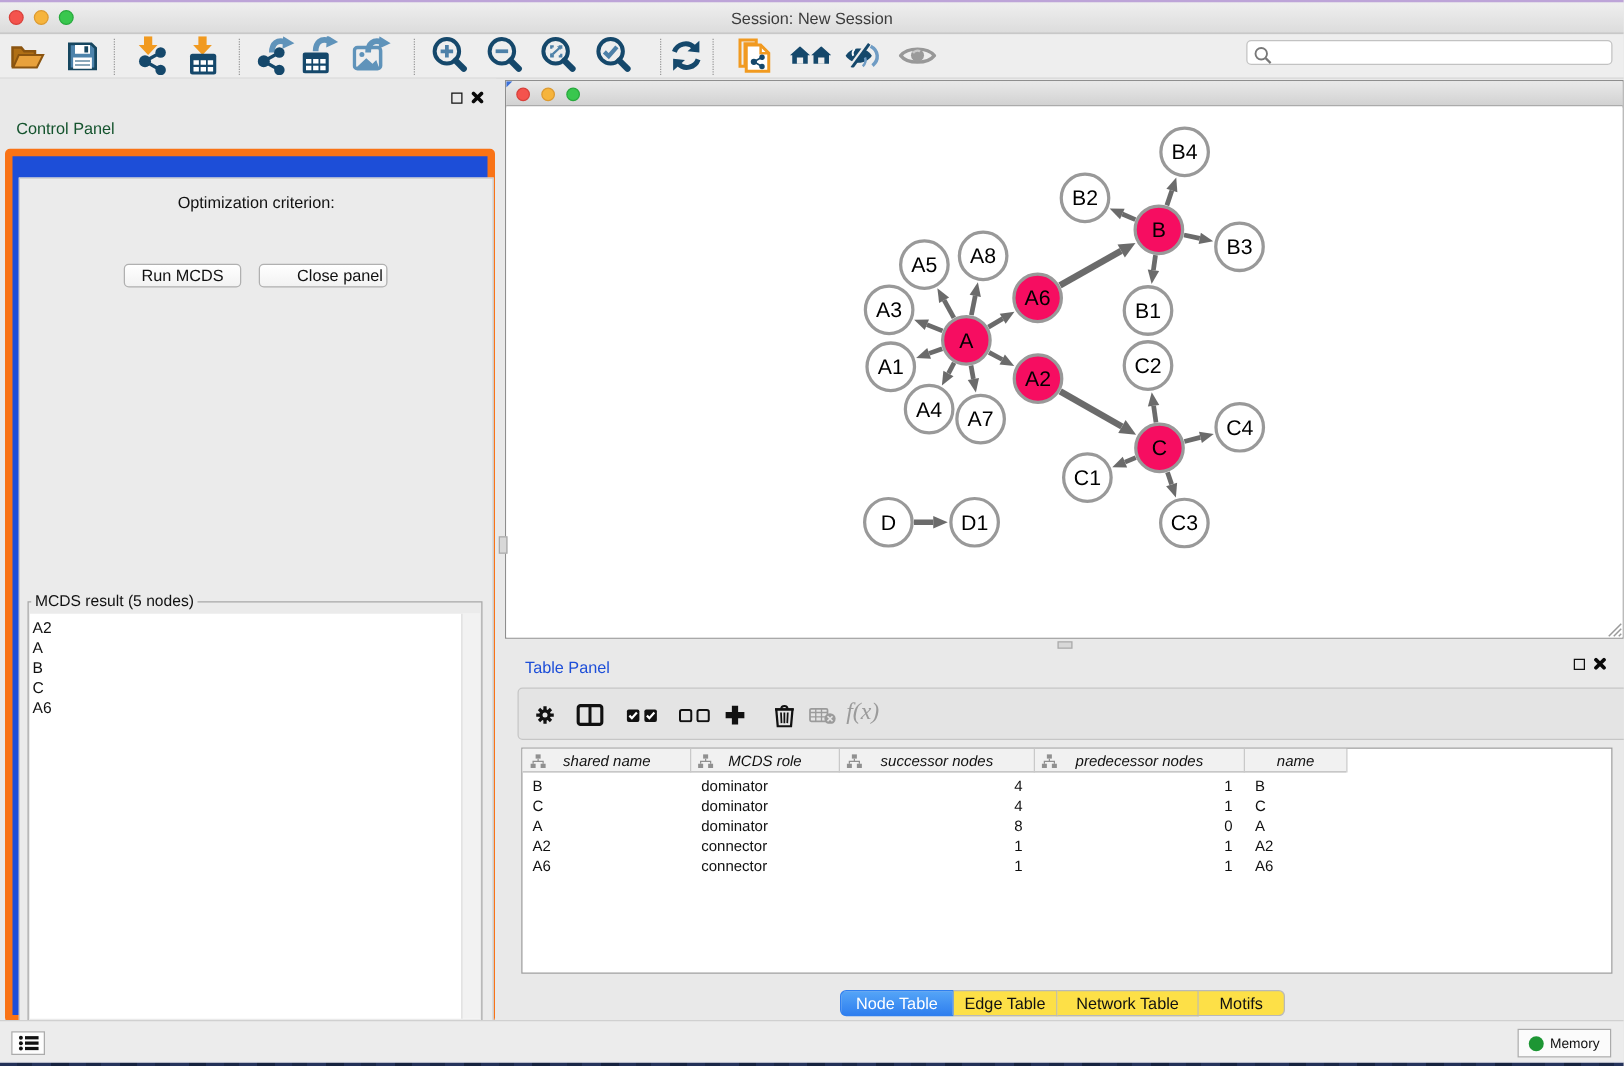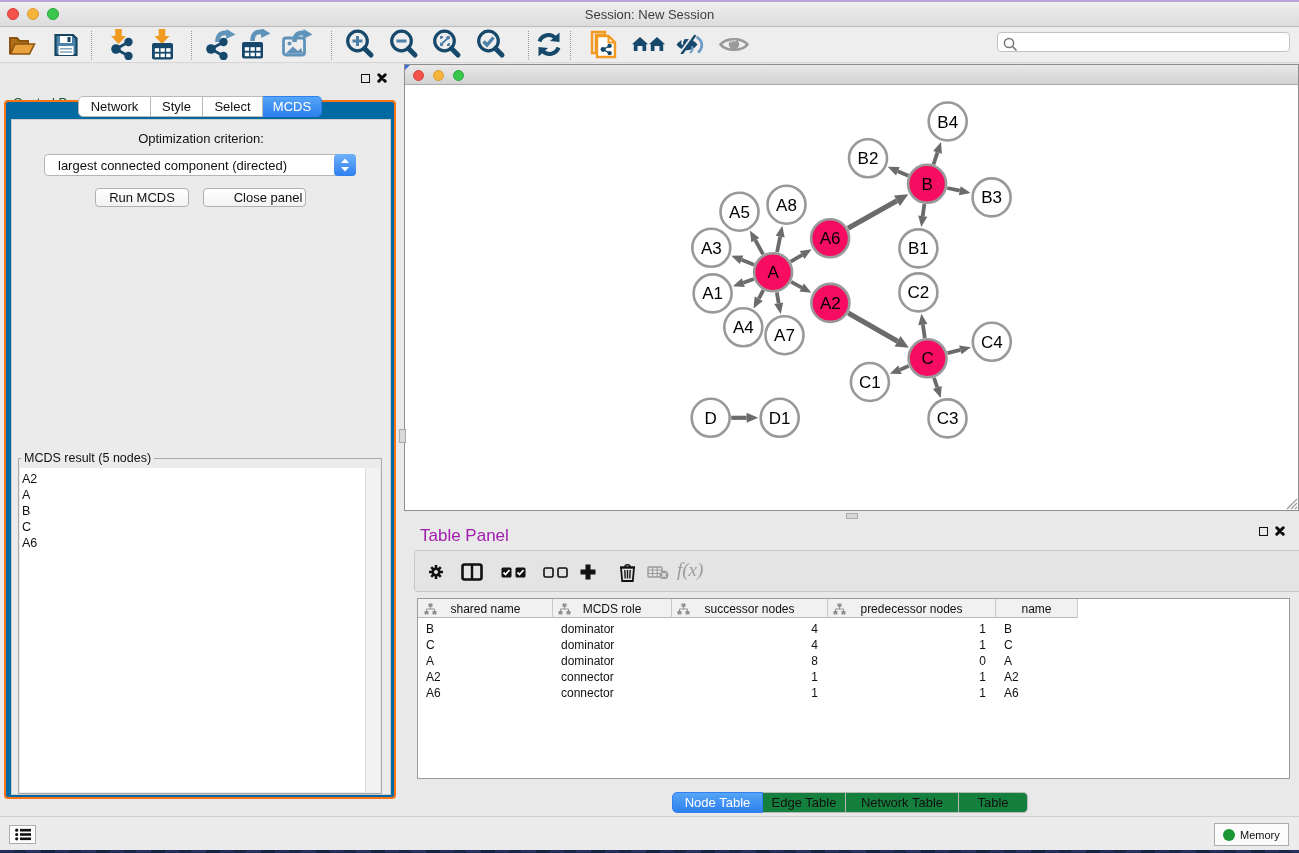--- a/index.html
+++ b/index.html
@@ -18,22 +18,22 @@
   border:1px solid #c2c2c2; border-radius:4px; }
 
 #cpanel { left:0; top:63px; width:397px; height:753px; background:#e9e9e9; }
 #cpanel .hdr { position:absolute; left:13px; top:10px; font-size:13px; color:#14532d;margin-top:22px; }
 #cptabs { position:absolute; left:78px; top:33px; height:21px; display:flex; font-size:13px; }
 #cptabs .tab { background:#fff; border:1px solid #b9b9b9; border-left:none;
   display:flex; align-items:center; justify-content:center; color:#111; }
 #cptabs .tab:first-child { border-left:1px solid #b9b9b9; border-radius:5px 0 0 5px; }
 #cptabs .tab.sel { background:linear-gradient(#55a5f7,#2f7fef); color:#fff; border-color:#2f7fef;
   border-radius:0 5px 5px 0; }
-#cpouter { position:absolute; left:4px; top:37px; width:392px; height:699px;
-  background:#0369a1; border:2px solid #f97316; border-radius:4px; }
+#cpouter { position:absolute; left:4px; top:56px; width:392px; height:699px;
+  background:#1d4ed8; border:6px solid #f97316; border-radius:4px; }
 #cpinner { position:absolute; left:5px; top:17px; width:380px; height:676px;
   background:#ebebeb; border:1px solid #cccccc; }
 #optlabel { position:absolute; left:0; top:11px; width:100%; text-align:center; font-size:13px; color:#111; }
 #combo { position:absolute; left:32px; top:34px; width:312px; height:22px; background:#fff;
   border:1px solid #b5b5b5; border-radius:4px; font-size:13px; color:#111; }
 #combo .txt { position:absolute; left:13px; top:3px; }
 #combo .cap { position:absolute; right:-1px; top:-1px; width:22px; height:22px; border-radius:4px;
   background:linear-gradient(#6fb1f9,#2f7fef); }
 .btn { position:absolute; height:19px; background:linear-gradient(#ffffff,#f2f2f2); border:1px solid #b0b0b0;
   border-radius:4px; font-size:13px; color:#111; text-align:center; line-height:17px; }
@@ -47,33 +47,33 @@
   border-left:1px solid #ddd; }
 
 #netwin { left:404px; top:64px; width:895px; height:447px; border:1px solid #8e8e8e;
   background:#fff; }
 #nettitle { position:absolute; left:0; top:0; width:100%; height:20px;
   background:linear-gradient(#e9e9e9,#d2d2d2); border-bottom:1px solid #ababab; }
 #nettitle .t { width:100%; text-align:center; font-size:13px; color:#333; margin-top:3px; }
 #netcanvas { position:absolute; left:0; top:21px; width:893px; height:424px; background:#fff; }
 
 #tpanel { left:404px; top:516px; width:895px; height:300px; background:#e9e9e9; }
-#tpanel .hdr { position:absolute; left:16px; top:10px; font-size:17px; color:#a21caf; }
+#tpanel .hdr { position:absolute; left:16px; top:10px; font-size:13px; color:#1d4ed8; }
 #ttool { position:absolute; left:10px; top:34px; width:1030px; height:42px; background:#e4e4e4;
   border:1px solid #c6c6c6; border-radius:4px; }
 #ttable { position:absolute; left:13px; top:82px; width:873px; height:181px; background:#fff;
   border:1px solid #9c9c9c; }
 #thead { position:absolute; left:0; top:0; width:659px; height:19px; background:#f1f1f1;
   border-bottom:1px solid #b9b9b9; font-size:12px; color:#111; }
 .thcell { position:absolute; top:0; height:19px; border-right:1px solid #c9c9c9; }
 .thcell svg { position:absolute; left:5px; top:4px; }
-.thcell span { position:absolute; width:100%; text-align:center; top:3px; }
+.thcell span { position:absolute; width:100%; text-align:center; top:3px;font-style:italic; }
 .trow { position:absolute; font-size:12px; color:#111; height:16px; line-height:16px; }
 #ttabs { position:absolute; left:268px; top:276px; height:21px; display:flex; font-size:13px;text-align:center; }
-#ttabs .tab { background:#15803d; border:1px solid #b9b9b9; border-left:none;
+#ttabs .tab { background:#fde047; border:1px solid #b9b9b9; border-left:none;
   display:flex; align-items:center; justify-content:center; color:#111; }
 #ttabs .tab.sel { background:linear-gradient(#55a5f7,#2f7fef); color:#fff;
   border:1px solid #2f7fef; border-radius:5px 0 0 5px; }
 #ttabs .tab:last-child { border-radius:0 5px 5px 0; }
 
 #statusbar { left:0; top:816px; width:1299px; height:33px; background:#ececec; border-top:1px solid #d0d0d0; }
 #lbtn { position:absolute; left:9px; top:8px; width:27px; height:19px; background:#fdfdfd;
   border:1px solid #ababab; }
 #membtn { position:absolute; left:1214px; top:6px; width:75px; height:23px; background:#fbfbfb;
   border:1px solid #ababab; font-size:11px; color:#111; }
@@ -242,43 +242,30 @@
 
 <div class="abs" id="cpanel">
   <div class="hdr">Control Panel</div>
   <div style="position:absolute;left:361px;top:11px;width:9px;height:9px;border:1.5px solid #111;"></div>
     <svg style="position:absolute;left:377px;top:10px" width="10" height="10" viewBox="0 0 10 10">
       <path d="M1.8 1.8 L8.2 8.2 M8.2 1.8 L1.8 8.2" stroke="#0a0a0a" stroke-width="3" stroke-linecap="round"></path>
     </svg>
   <div id="cpouter">
     <div id="cpinner">
       <div id="optlabel">Optimization criterion:</div>
-      <div id="combo">
-          <span class="txt">largest connected component (directed)</span>
-        <div class="cap"><svg width="22" height="22" viewBox="0 0 22 22">
-              <path d="M7 9 L11 4.5 L15 9 Z" fill="#fff"></path>
-              <path d="M7 13 L11 17.5 L15 13 Z" fill="#fff"></path>
-            </svg></div>
-        </div>
       <div class="btn" style="left:83px;top:68px;width:94px;">Run MCDS</div>
       <div class="btn" style="left:191px;top:68px;width:103px;padding-left:27px;">Close panel</div>
       <div id="fieldset">
         <div class="legend">MCDS result (5 nodes)</div>
         <div id="fwhite">
             <div id="mlist">A2<br>A<br>B<br>C<br>A6</div>
         <div id="mscroll"></div>
           </div>
       </div>
     </div>
-  </div>
-  <div id="cptabs">
-    <div class="tab" style="width:73px">Network</div>
-      <div class="tab" style="width:52px">Style</div>
-      <div class="tab" style="width:60px">Select</div>
-      <div class="tab sel" style="width:59px">MCDS</div>
   </div>
 </div>
 
 <div class="abs" id="netwin">
   <div id="nettitle">
     <div class="tl" style="left:8px;top:5px;width:11px;height:11px;background:#f4534d;border:1px solid #d8403a;"></div>
     <div class="tl" style="left:28px;top:5px;width:11px;height:11px;background:#f6b43c;border:1px solid #dd9a2f;"></div>
     <div class="tl" style="left:48px;top:5px;width:11px;height:11px;background:#39c74e;border:1px solid #27a93c;"></div>
   </div>
   <div id="netcanvas">
@@ -489,21 +476,21 @@
       <div class="trow" style="left:8px;top:86px">A6</div>
       <div class="trow" style="left:143px;top:86px">connector</div>
       <div class="trow" style="left:254px;top:86px;width:146px;text-align:right">1</div>
       <div class="trow" style="left:410px;top:86px;width:158px;text-align:right">1</div>
       <div class="trow" style="left:586px;top:86px">A6</div>
   </div>
   <div id="ttabs">
     <div class="tab sel" style="width:91px">Node Table</div>
       <div class="tab" style="width:83px">Edge Table</div>
       <div class="tab" style="width:113px">Network Table</div>
-      <div class="tab" style="width:69px">Table</div>
+      <div class="tab" style="width:69px">Motifs</div>
   </div>
 </div>
 
 <div class="abs" id="statusbar">
   <div id="lbtn">
       <svg width="16" height="13" viewBox="0 0 16 13" style="position:absolute;left:5px;top:2px">
         <g fill="#111">
           <circle cx="1.7" cy="2.2" r="1.6"></circle>
           <circle cx="1.7" cy="6.5" r="1.6"></circle>
           <circle cx="1.7" cy="10.8" r="1.6"></circle>

